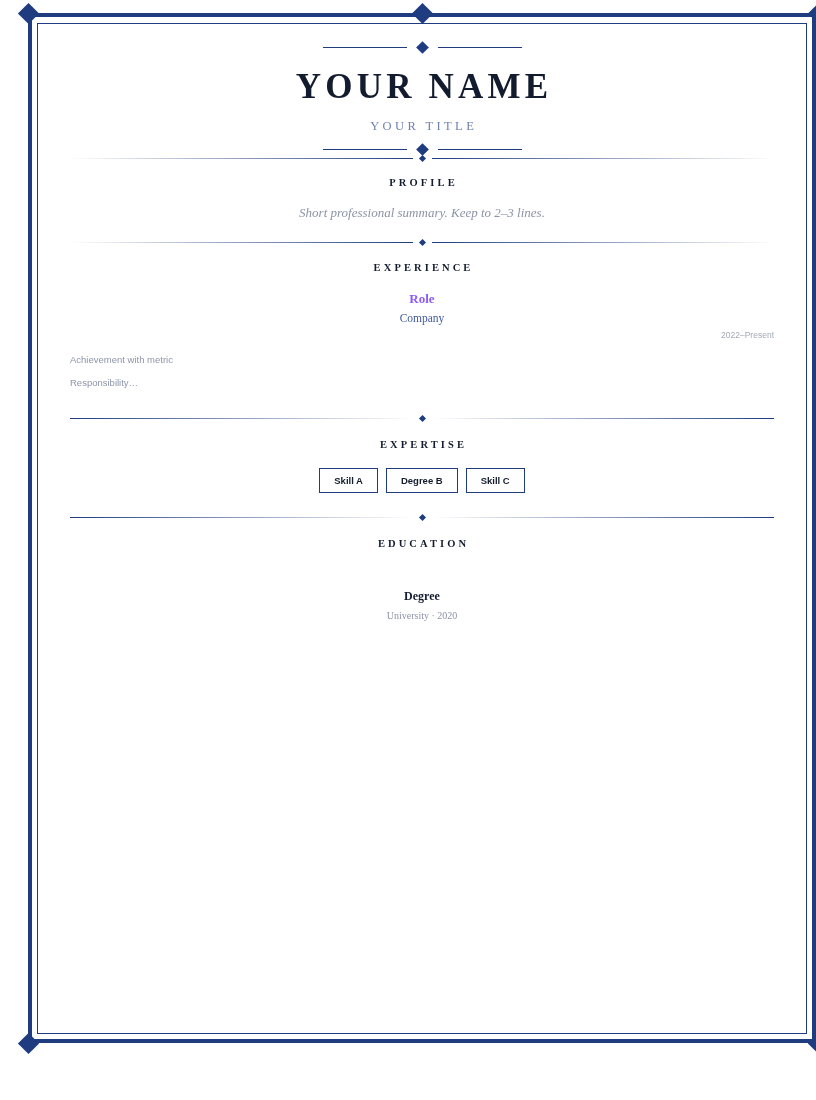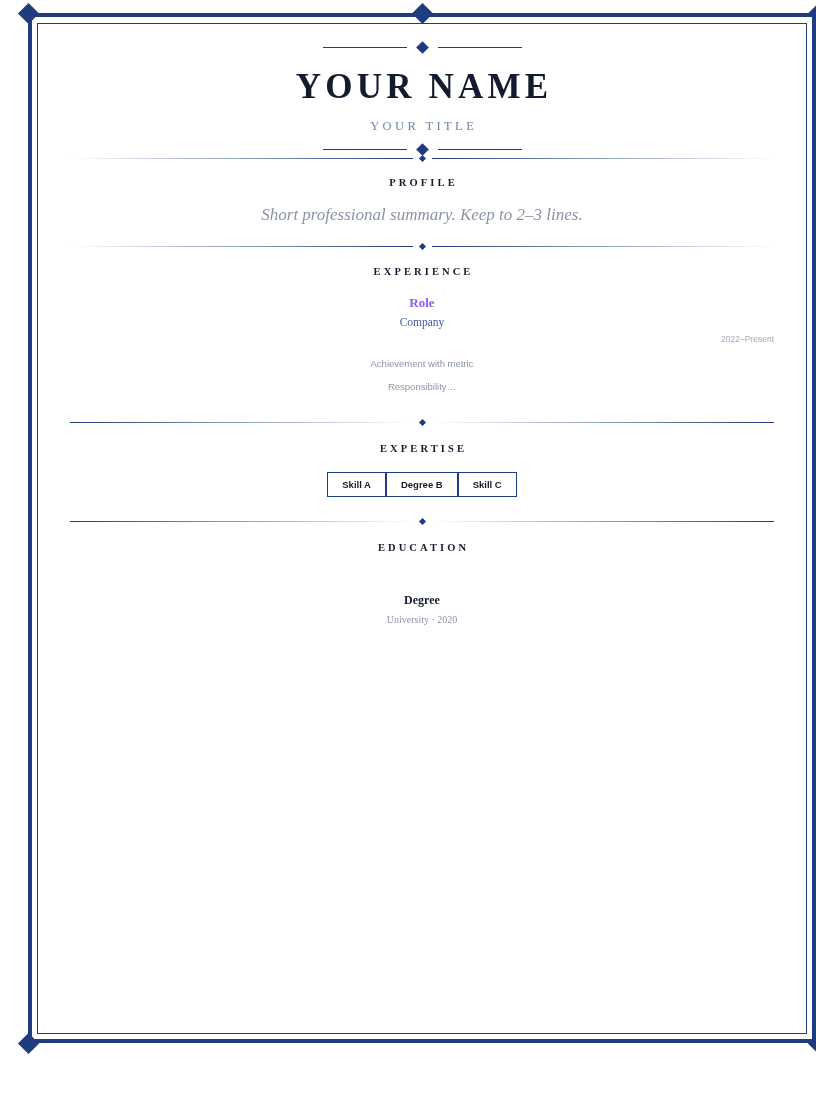--- a/index.html
+++ b/index.html
@@ -145,21 +145,21 @@
     letter-spacing: 3.1px;
     color: #131c2e;
     text-align: center;
     text-indent: 3.1px;
   }
 
   .profile-section { padding-top: 14px; padding-bottom: 17px; }
   .profile-text {
     font-family: "Liberation Serif", serif;
     font-style: italic;
-    font-size: 17px;
+    font-size: 13px;
     color: #8b93a6;
     text-align: center;
     margin-top: 17px;
   }
 
   .experience-section { padding-top: 15px; padding-bottom: 14px; }
   .job { margin-top: 18px; text-align: center; }
   .job-role {
     font-family: "Liberation Serif", serif;
     font-size: 13px;
@@ -183,27 +183,27 @@
     list-style: none;
     margin: 14px 0 0 0;
     padding: 0;
     text-align: left;
   }
   .job-bullets li {
     font-family: "Liberation Sans", sans-serif;
     font-size: 9.5px;
     color: #8c95a8;
     margin-bottom: 12px;
-    text-align: center;
   }
 
   .expertise-section { padding-top: 16px; padding-bottom: 20px; }
   .skills {
     display: flex;
     justify-content: center;
+    gap: 8px;
     margin-top: 18px;
     flex-wrap: wrap;
   }
   .skill-chip {
     border: 1px solid #1f3c80;
     background: #ffffff;
     color: #131c2e;
     font-family: "Liberation Sans", sans-serif;
     font-size: 9.5px;
     font-weight: bold;

